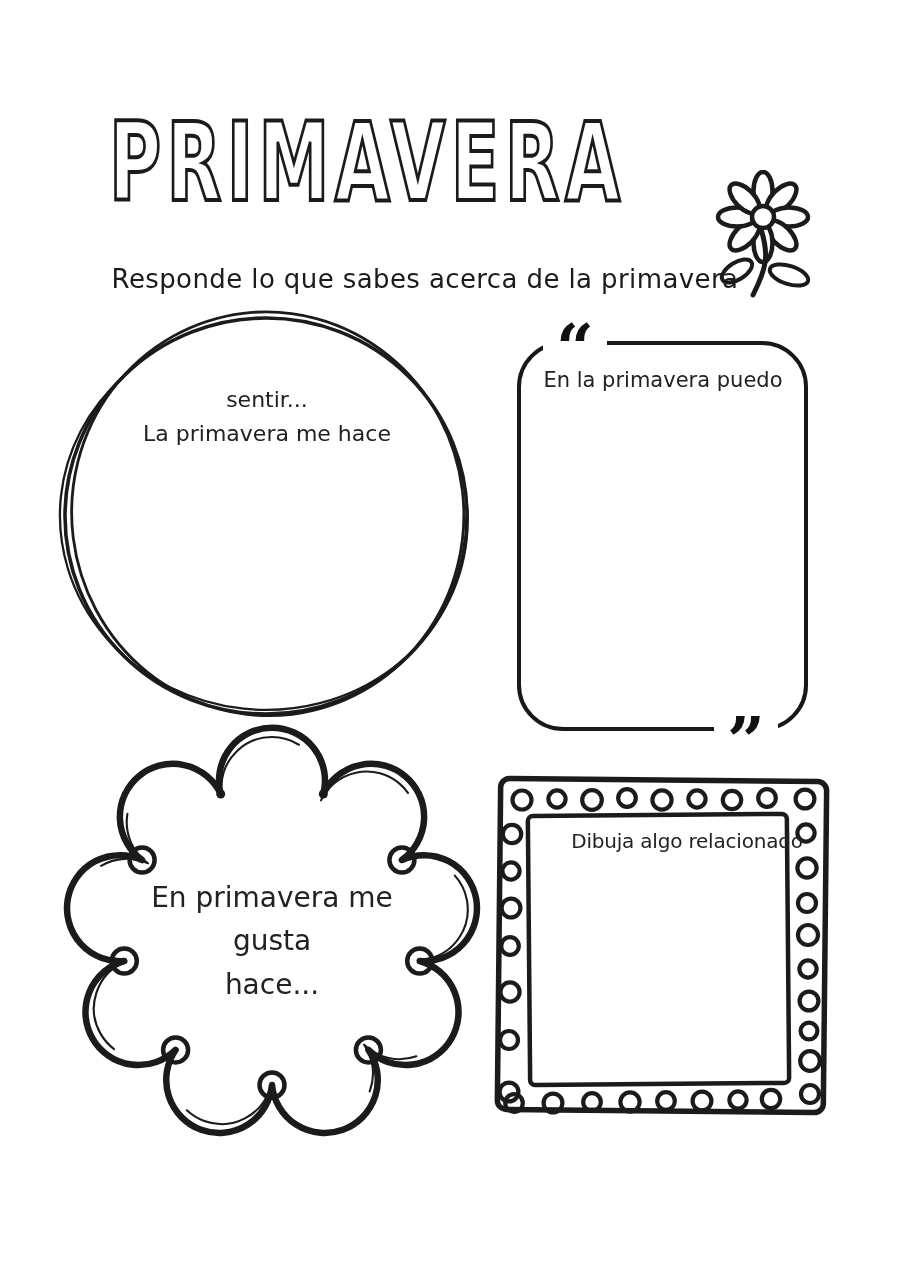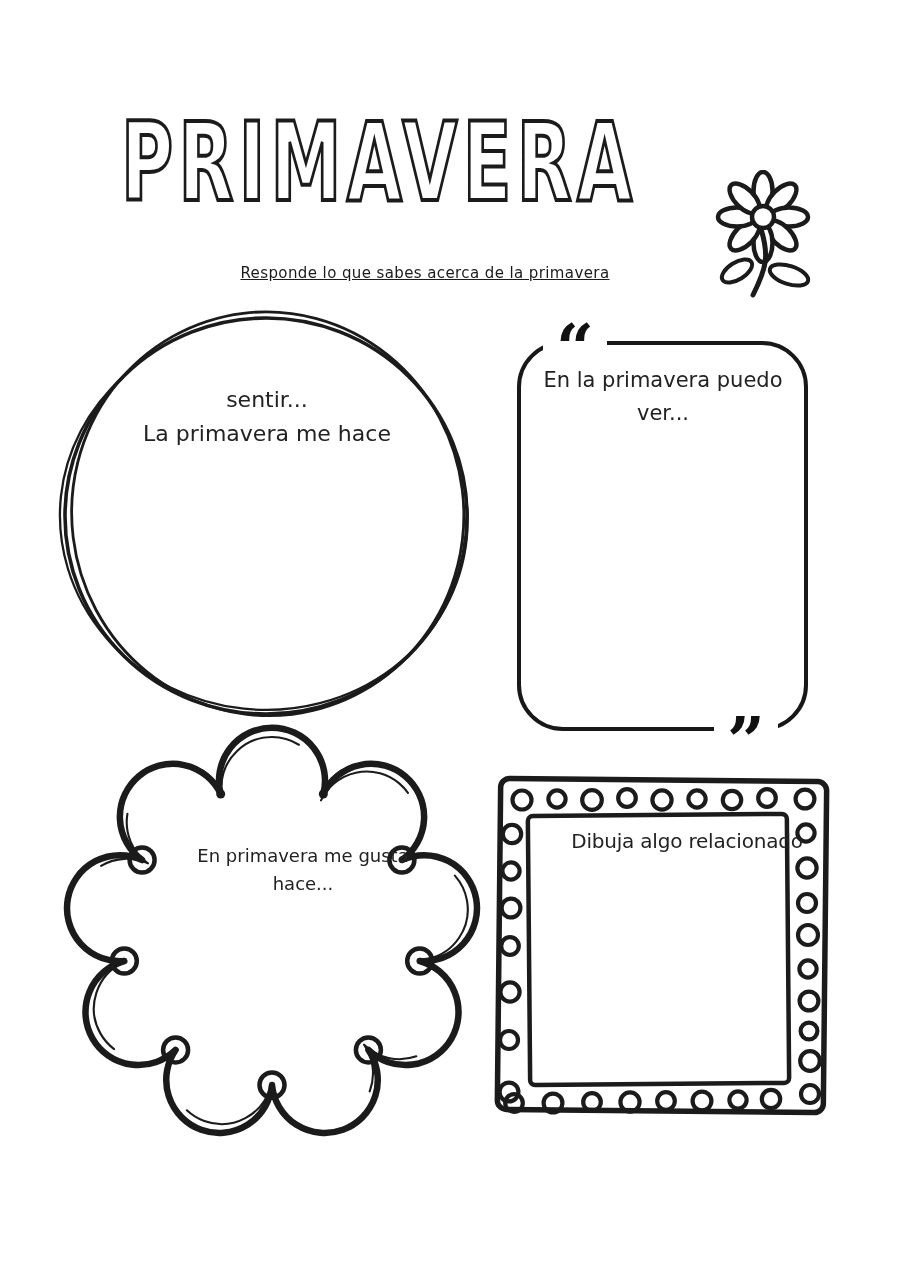--- a/index.html
+++ b/index.html
@@ -6,21 +6,21 @@
   .page{
     position:relative;
     width:900px;height:1273px;
     background:#ffffff;
     overflow:hidden;
     font-family:"DejaVu Sans","Liberation Sans",sans-serif;
     color:#1b1b1b;
   }
   
   .title-wrap{
-    position:absolute;top:104px;left:16px;width:752px;
+    position:absolute;top:104px;left:4px;width:752px;
     text-align:right;
   }
   .title{
     display:inline-block;
     margin:0;
     font-size:108px;
     font-weight:bold;
     line-height:1.1;
     letter-spacing:8px;
     color:#1b1b1b;
@@ -33,41 +33,40 @@
       color:#ffffff;
       -webkit-text-stroke:4px #1b1b1b;
     }
   }
   .flower{
     position:absolute;left:701px;top:170px;width:120px;height:132px;
   }
   .subtitle{
     position:absolute;top:264px;left:0;width:850px;
     text-align:center;
-    font-size:15px;
+    font-size:26px;
     letter-spacing:.4px;
     font-weight:500;
-    text-decoration:underline;
   }
   
   .art{
     position:absolute;left:0;top:0;width:900px;height:1273px;
   }
   
   .prompt{
     position:absolute;
     text-align:center;
     line-height:1.55;
     font-weight:500;
     color:#222;
   }
   .prompt span{display:block;}
   .prompt-feelings{left:137px;top:383px;width:260px;font-size:22px;}
   .prompt-see{left:538px;top:364px;width:250px;font-size:21px;}
-  .prompt-activities{left:137px;top:842px;width:270px;font-size:18px;margin-left:31px;}
+  .prompt-activities{left:137px;top:876px;width:270px;font-size:28px;}
   .prompt-draw{left:559px;top:826px;width:256px;font-size:20px;letter-spacing:-.2px;}
   
   .quote-box{
     position:absolute;
     left:517px;top:341px;width:291px;height:390px;
     border:4.5px solid #181818;
     border-radius:46px;
     box-sizing:border-box;
     background:transparent;
   }
@@ -207,21 +206,20 @@
     <span class="quote-mark quote-open">“</span>
     <span class="quote-mark quote-close">”</span>
   </div>
 
   <div class="prompt prompt-feelings">
     <span>sentir...</span>
     <span>La primavera me hace</span>
   </div>
   <div class="prompt prompt-see">
     <span>En la primavera puedo</span>
-    <span>ver...</span>
   </div>
   <div class="prompt prompt-activities">
     <span>En primavera me gusta</span>
     <span>hace...</span>
   </div>
   <div class="prompt prompt-draw">
     <span>Dibuja algo relacionado</span>
   </div>
 
   <div class="answer-area area-feelings"></div>

